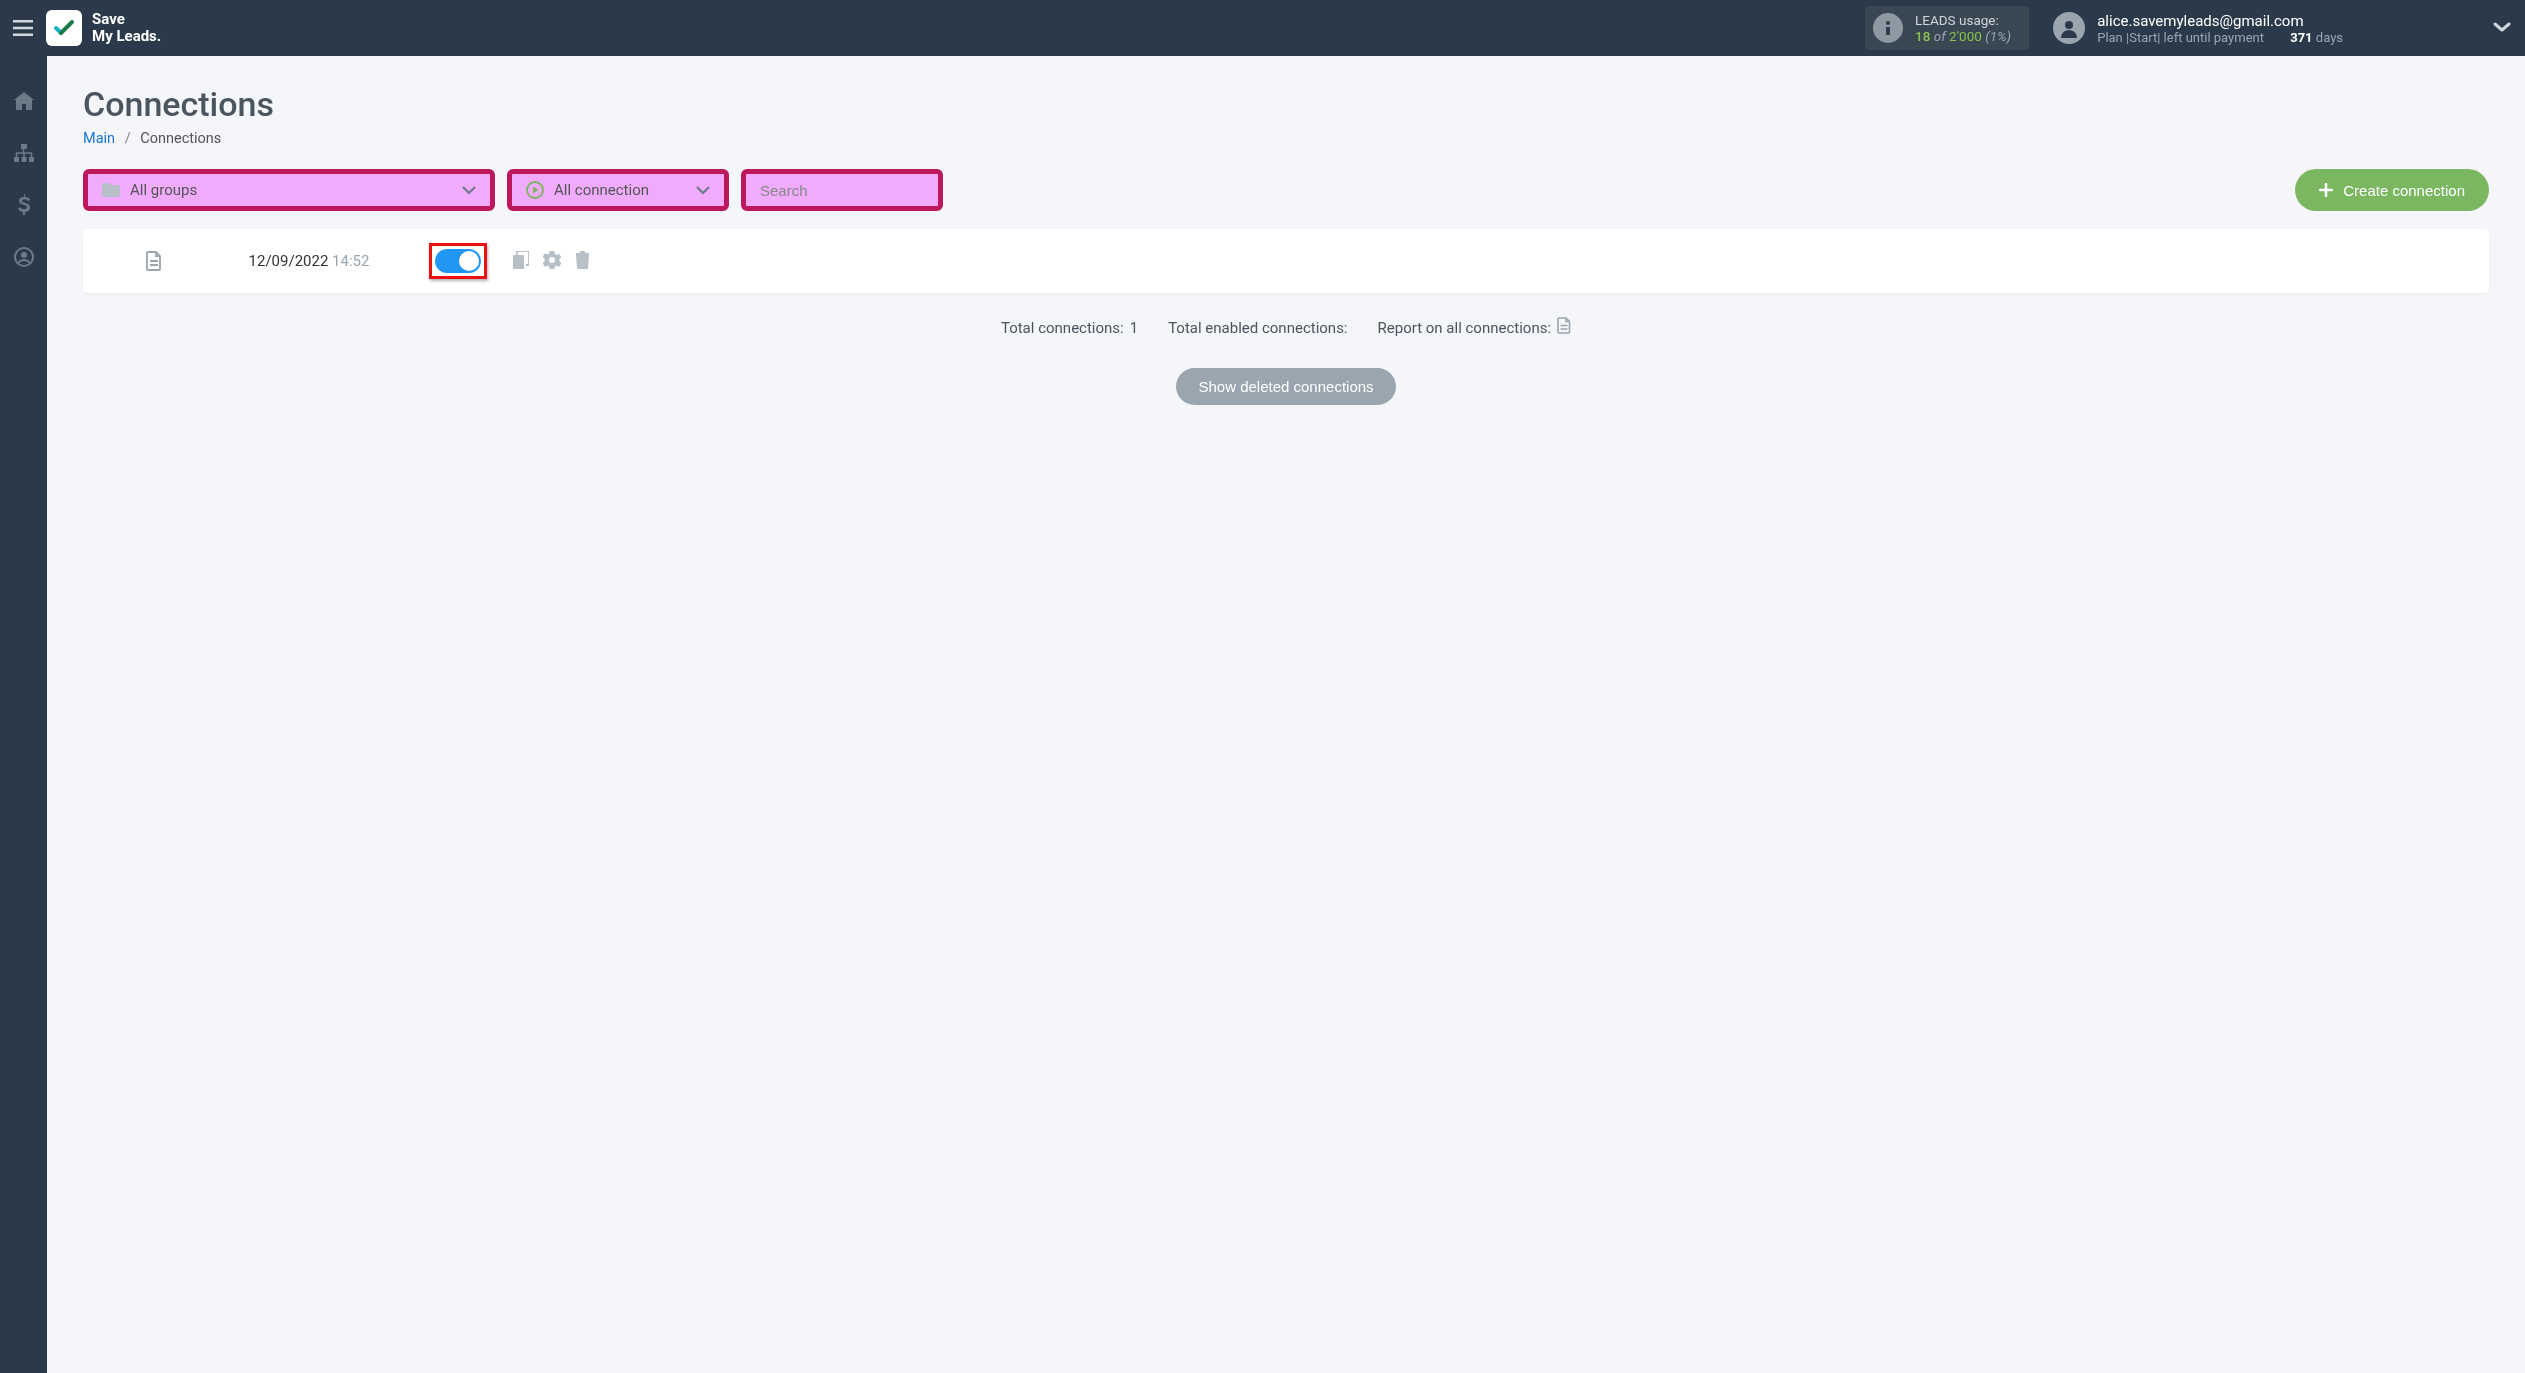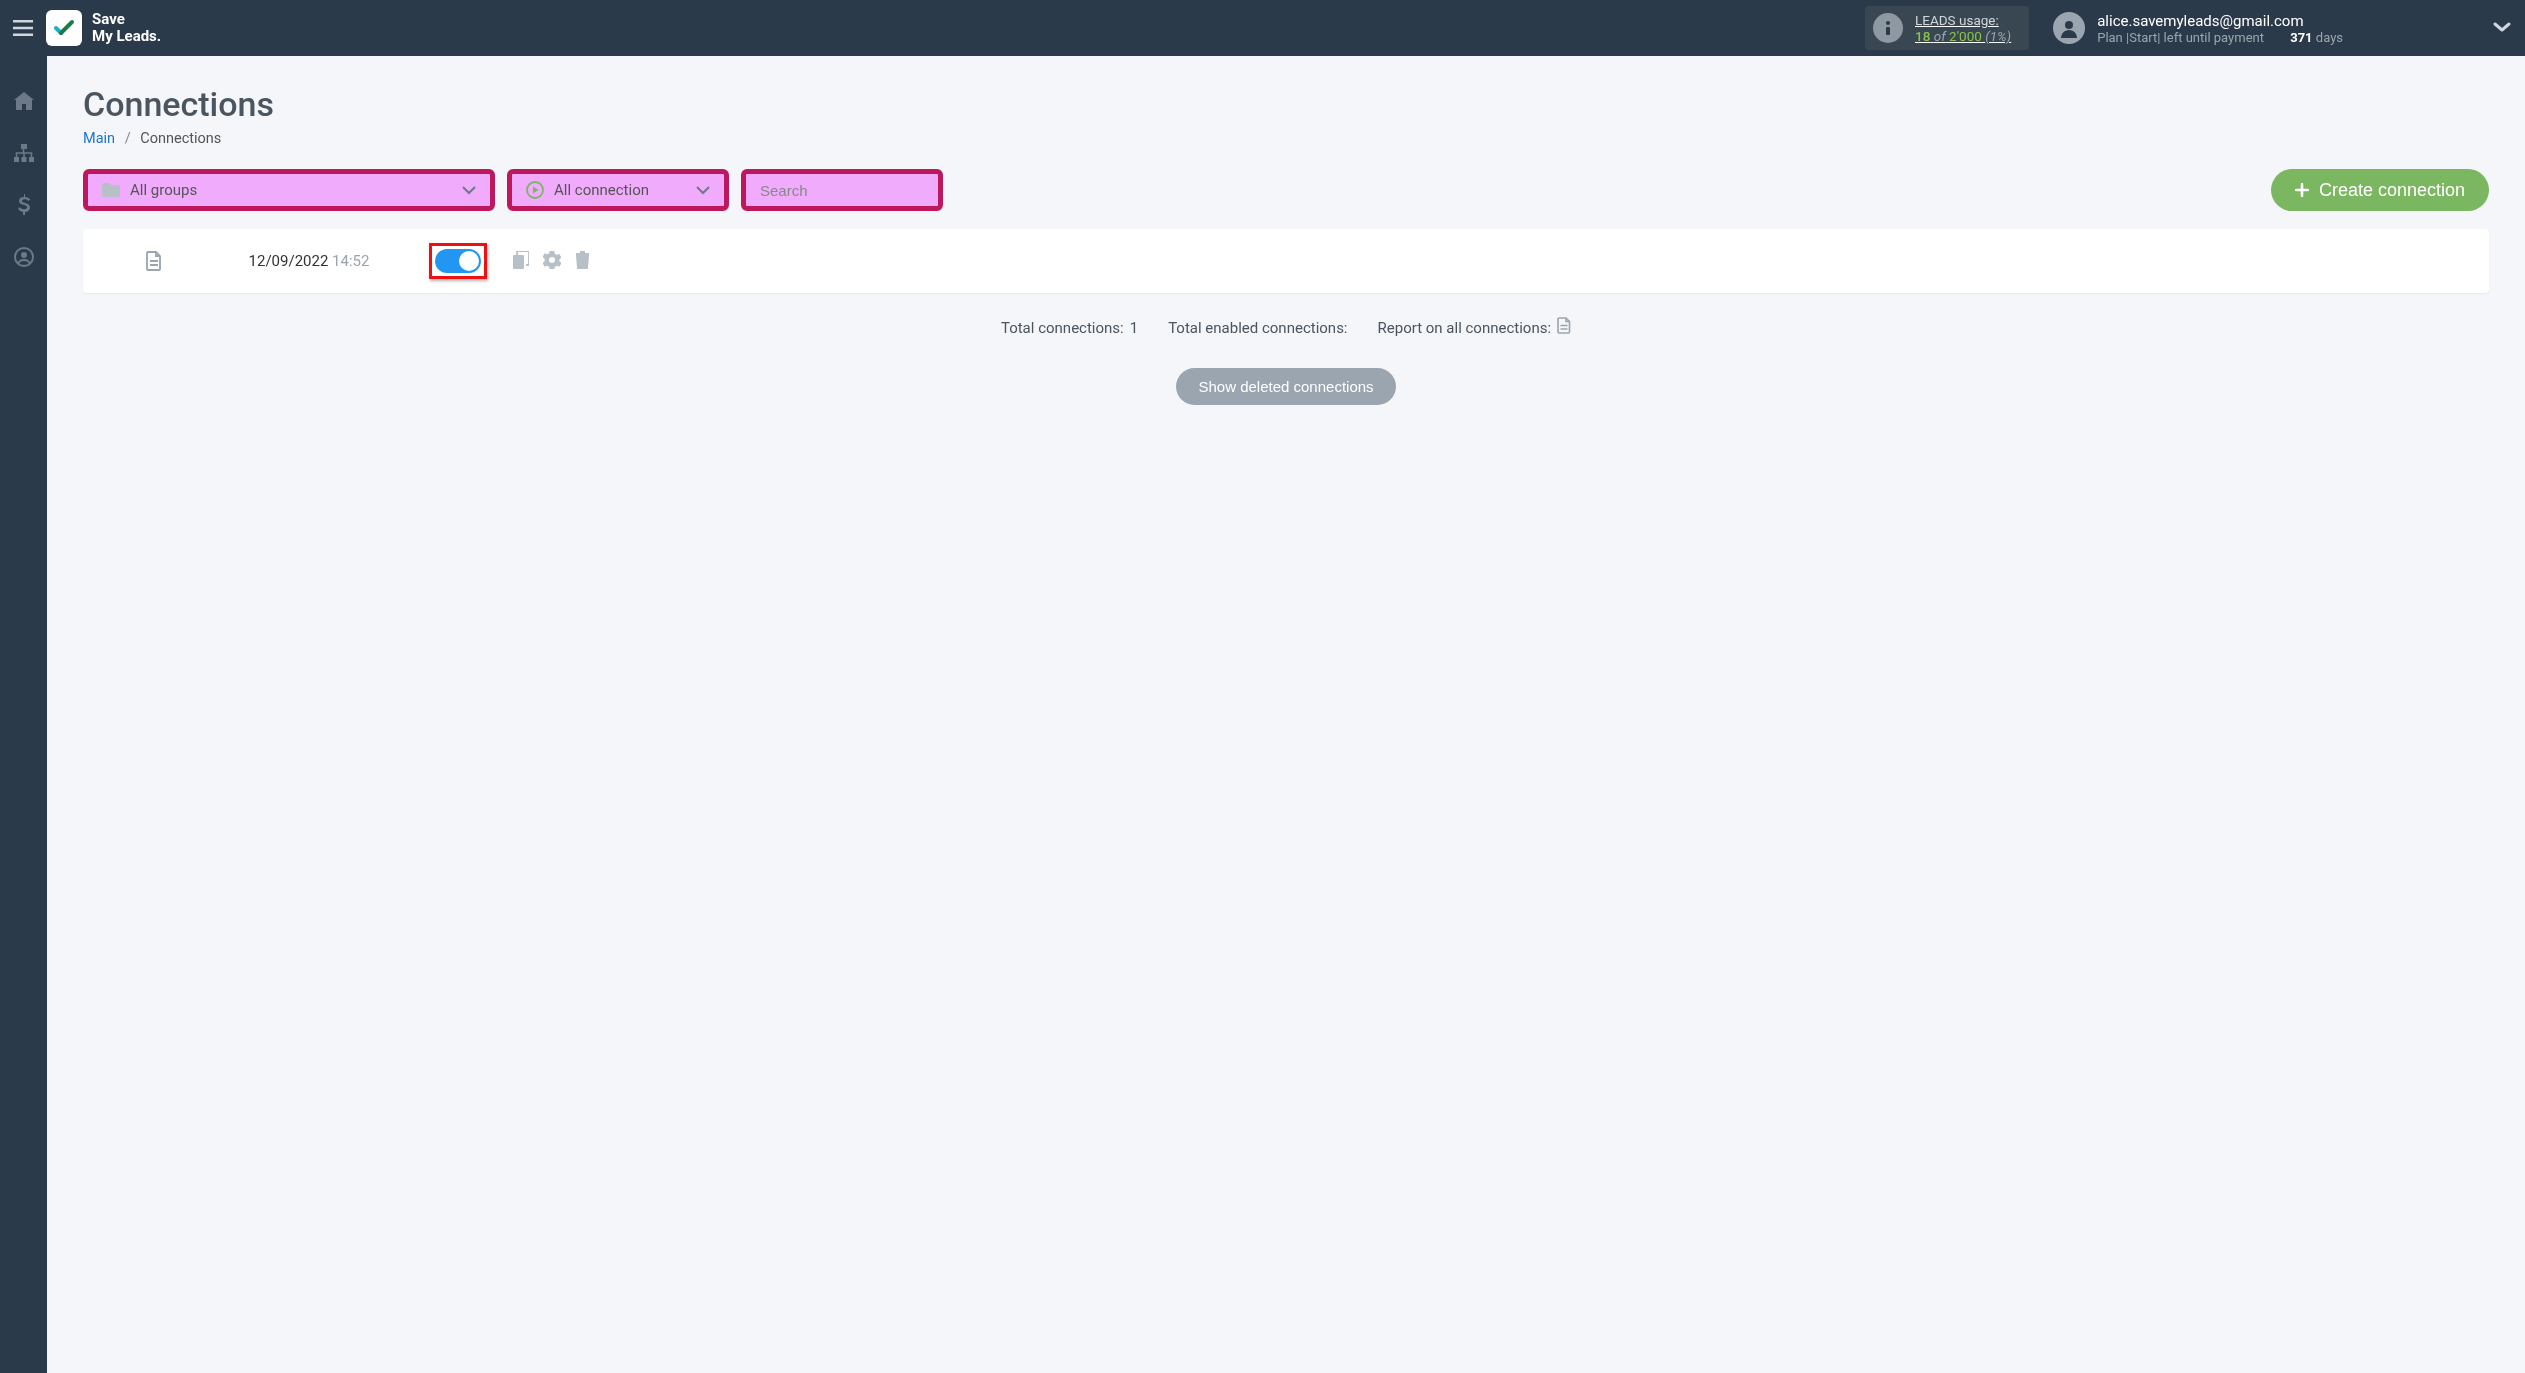--- a/index.html
+++ b/index.html
@@ -25,21 +25,21 @@
   .hamburger { width: 46px; display:flex; align-items:center; justify-content:center; cursor:pointer; height:56px;}
   .logo-box {
     width: 36px; height: 36px; background:#fff; border-radius:6px;
     display:flex; align-items:center; justify-content:center; margin-right:10px;
   }
   .logo-text { line-height:1.15; font-size:15px; font-weight:500; }
   .logo-text b { font-weight:700; }
   .topbar-spacer { flex:1; }
   .usage-box {
     background:#394753; border-radius:4px; padding:6px 18px 6px 8px;
-    display:flex; align-items:center; gap:12px; margin-right:24px;text-decoration:underline;
+    display:flex; align-items:center; gap:12px; margin-right:24px;
   }
   .info-circle {
     width:30px; height:30px; border-radius:50%; background:#8d98a2;
     display:flex; align-items:center; justify-content:center; color:#2b3a4a;
   }
   .usage-lines { font-size:13.5px; }
   .usage-line1 { color:#cfd6dc; }
   .usage-line2 { color:#9aa5af; }
   .usage-line2 .used { color:#8bc34a; font-weight:500; }
   .usage-line2 .of { font-style:italic; color:#9aa5af; }
@@ -89,21 +89,21 @@
   .w-status { width:222px; }
   .w-status .left svg { color:#7bb661; }
   .search-input { width:202px; }
   .search-input input {
     border:none; outline:none; width:100%; font-size:15px; color:#333; background:transparent;
   }
   .search-input input::placeholder { color:#888; }
   .toolbar-spacer { flex:1; }
   .btn-create {
     height:42px; background:#7bb661; color:#fff; border:none; border-radius:21px;
-    padding:0 24px; font-size:18px; display:flex; align-items:center; gap:10px; cursor:pointer;
+    padding:0 24px; font-size:15px; display:flex; align-items:center; gap:10px; cursor:pointer;
   }
 
   .table-head {
     display:flex; font-size:11.5px; letter-spacing:0.5px; color:#8a949e;
     text-transform:uppercase; font-weight:600; padding:0 4px 8px 4px;
   }
   .col-name { flex:1; }
   .col-log { width:110px; text-align:center; }
   .col-date { width:200px; text-align:center; }
   .col-auto { width:230px; text-align:left; padding-left:40px; }

